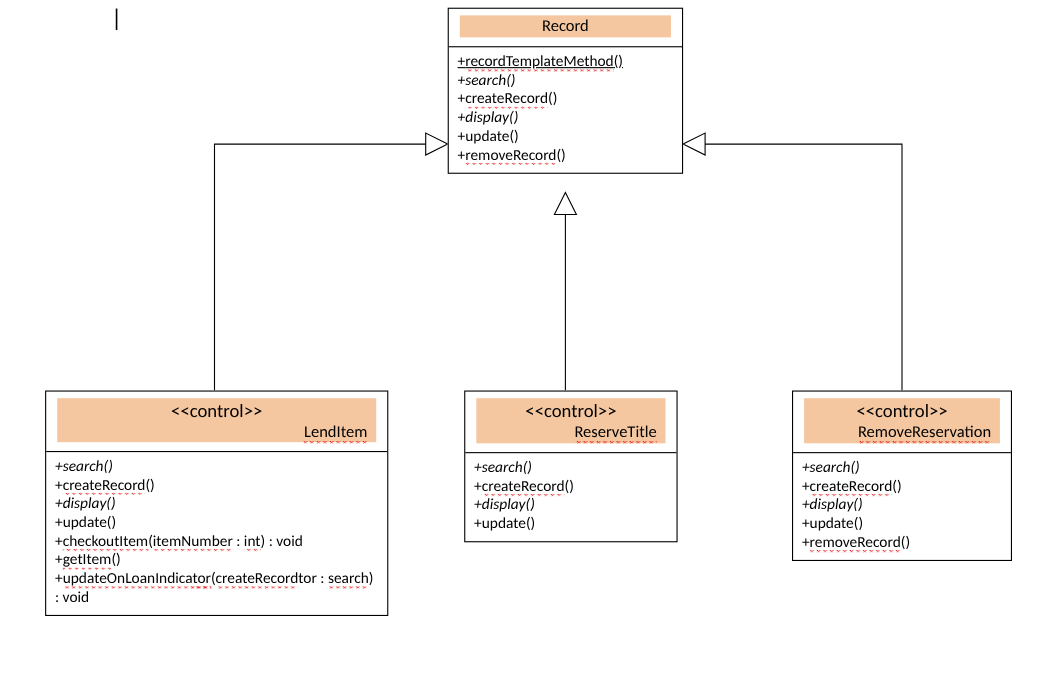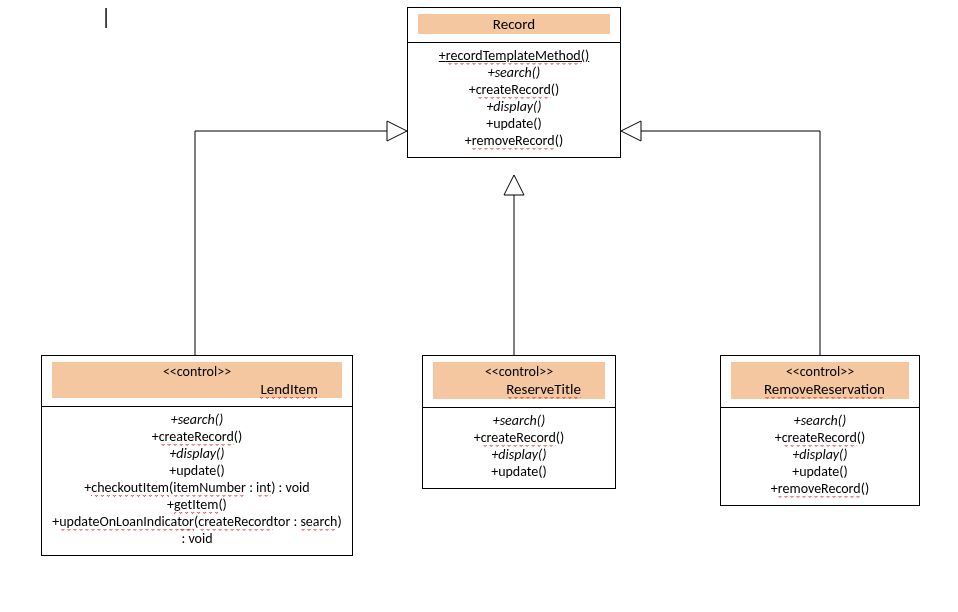--- a/index.html
+++ b/index.html
@@ -14,41 +14,41 @@
     position: relative;
   }
   .class-box {
     position: absolute;
     border: 1px solid #000;
     background: #fff;
   }
   .class-title-row {
     background: #f4c7a1;
     text-align: center;
-    padding: 1px 20px;
+    padding: 1px 4px;
     border-bottom: none;
     margin: 6px 10px 0 10px;
     font-size: 15px;
   }
   .class-title-plain {
     text-align: right;
     padding: 0 4px;
     font-size: 15px;
   }
   .stereotype {
     text-align: center;
-    font-size: 14px;
+    font-size: 17px;
   }
   .compartment {
     border-top: 1px solid #000;
     padding: 4px 8px 8px 8px;
     min-height: 6px;
   }
   .compartment.empty { padding: 4px 0; }
-  .method { white-space: nowrap; text-align: center; }
+  .method { white-space: nowrap; }
   .underline { text-decoration: underline; }
   .italic { font-style: italic; }
   .squiggle {
     background-image: linear-gradient(45deg, transparent 65%, #d00 80%, transparent 90%),
                       linear-gradient(135deg, transparent 5%, #d00 15%, transparent 25%);
     background-size: 6px 2px;
     background-repeat: repeat-x;
     background-position: bottom;
     padding-bottom: 1px;
   }

